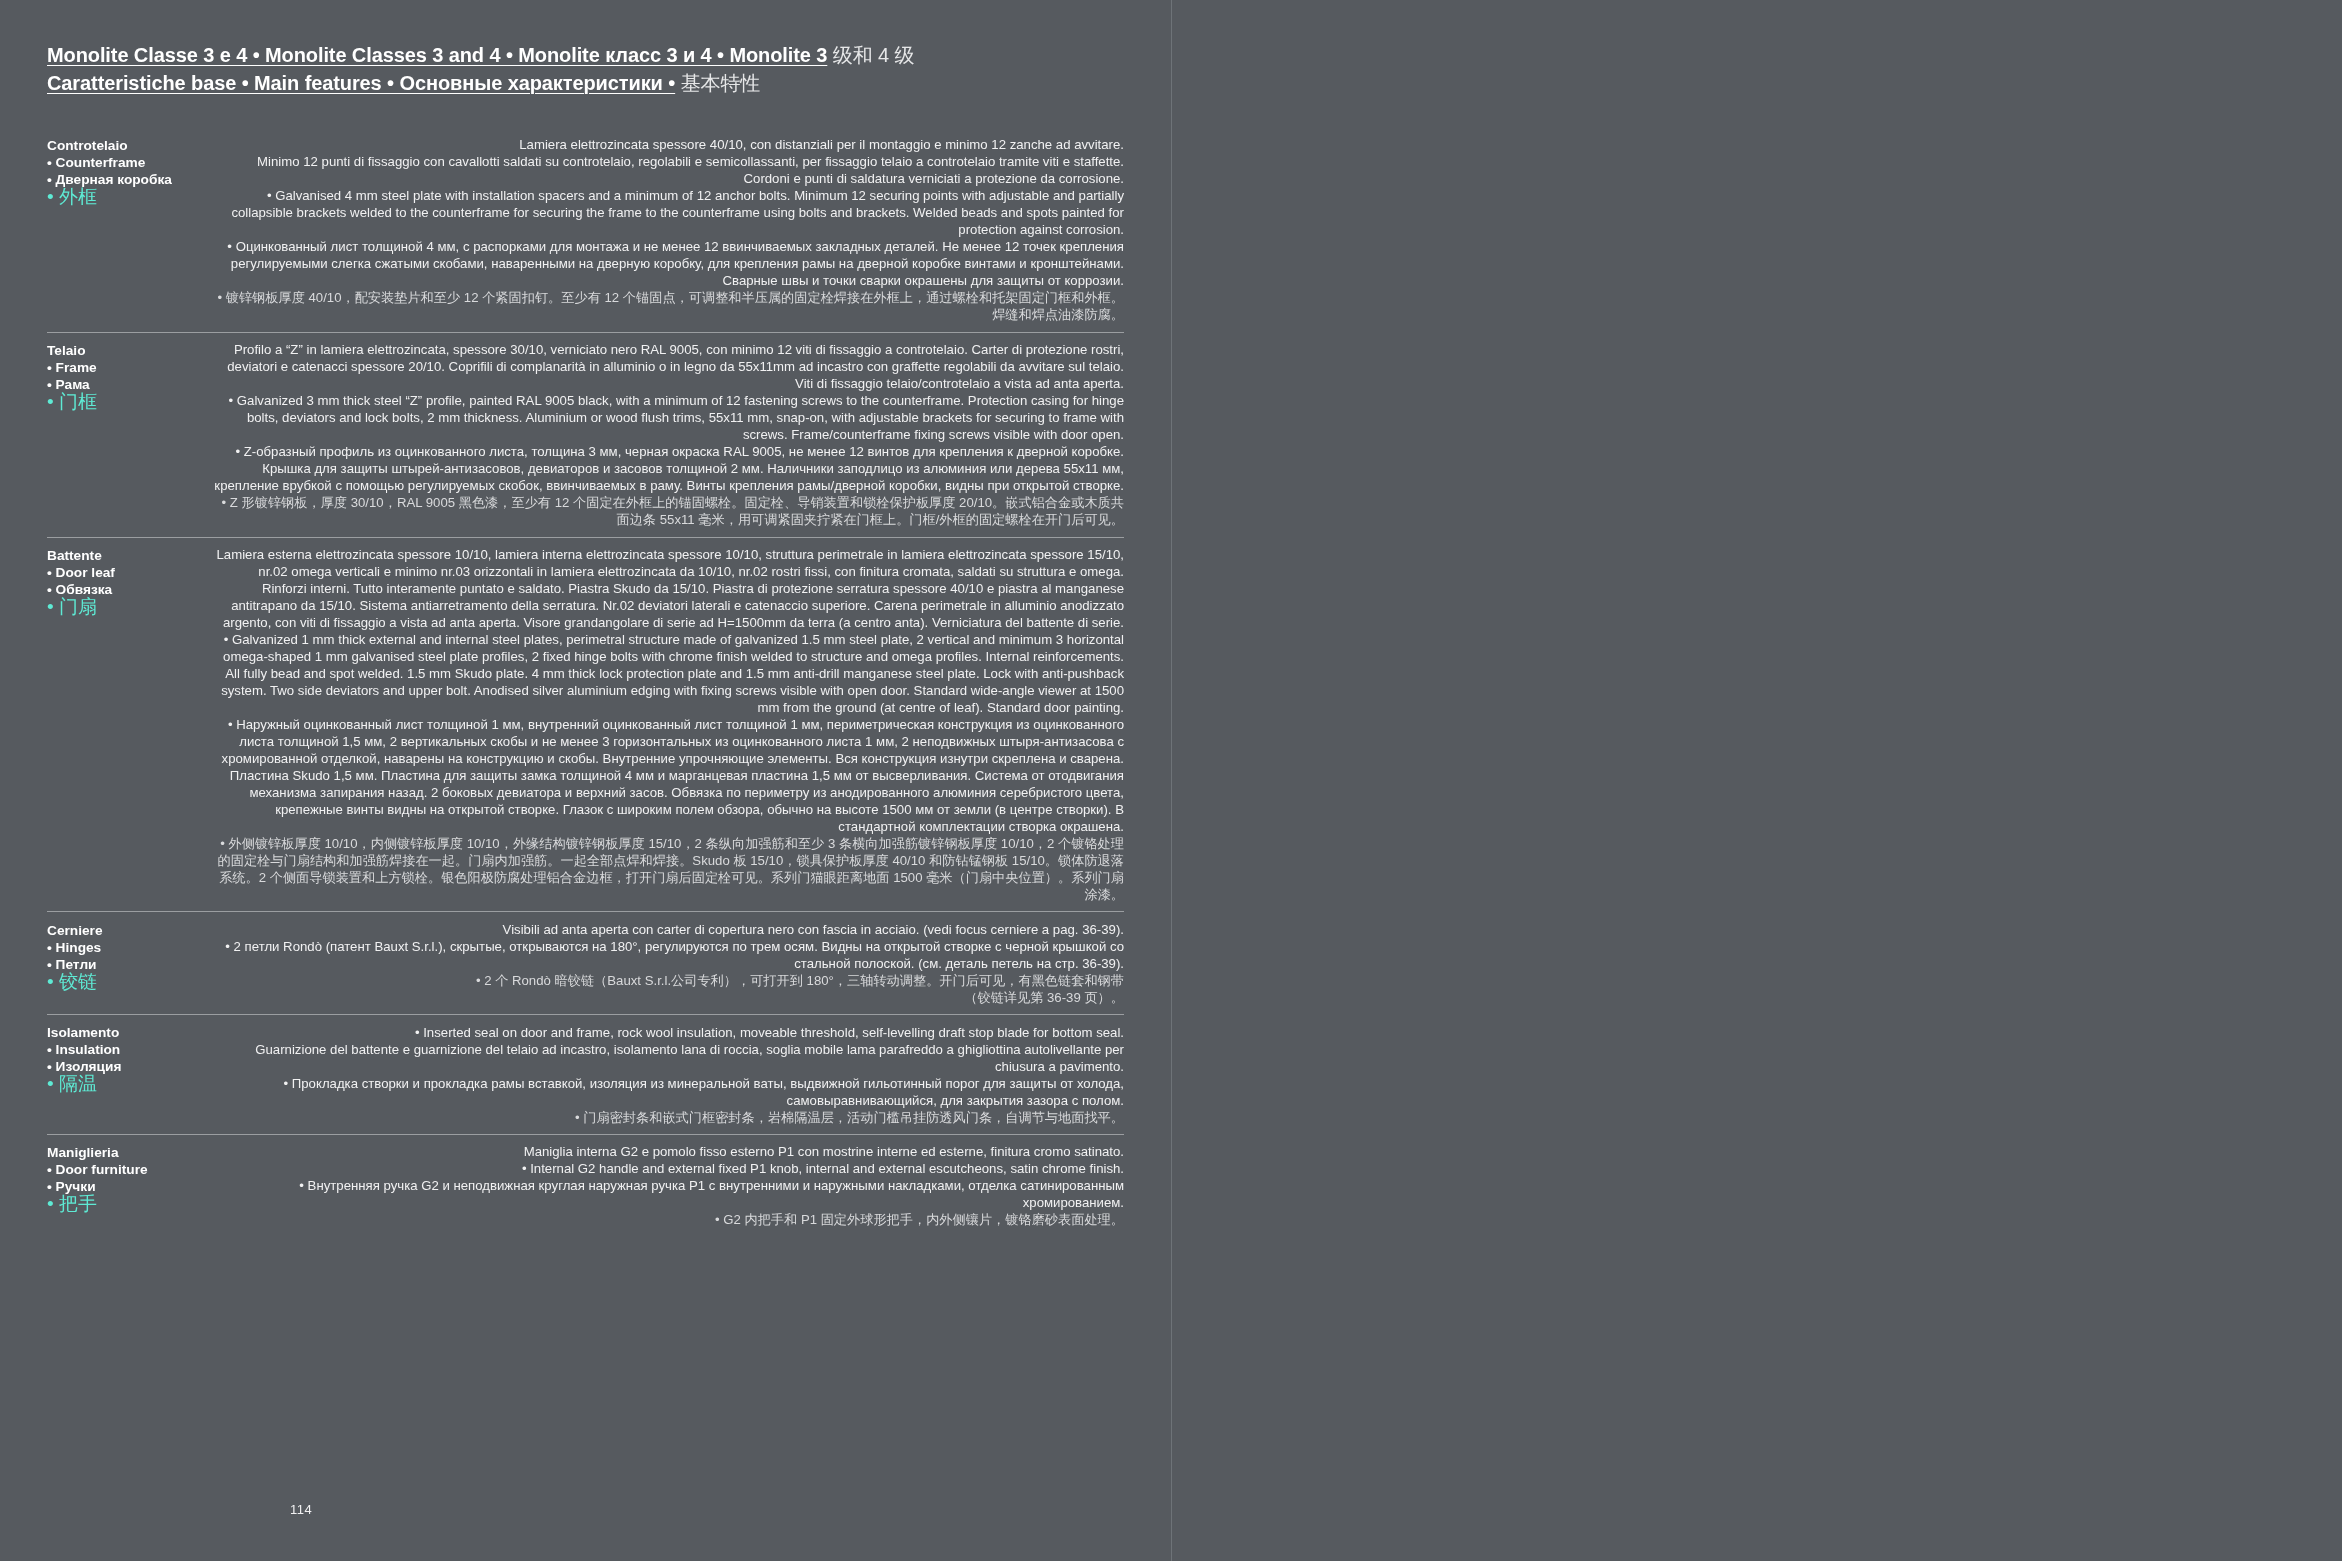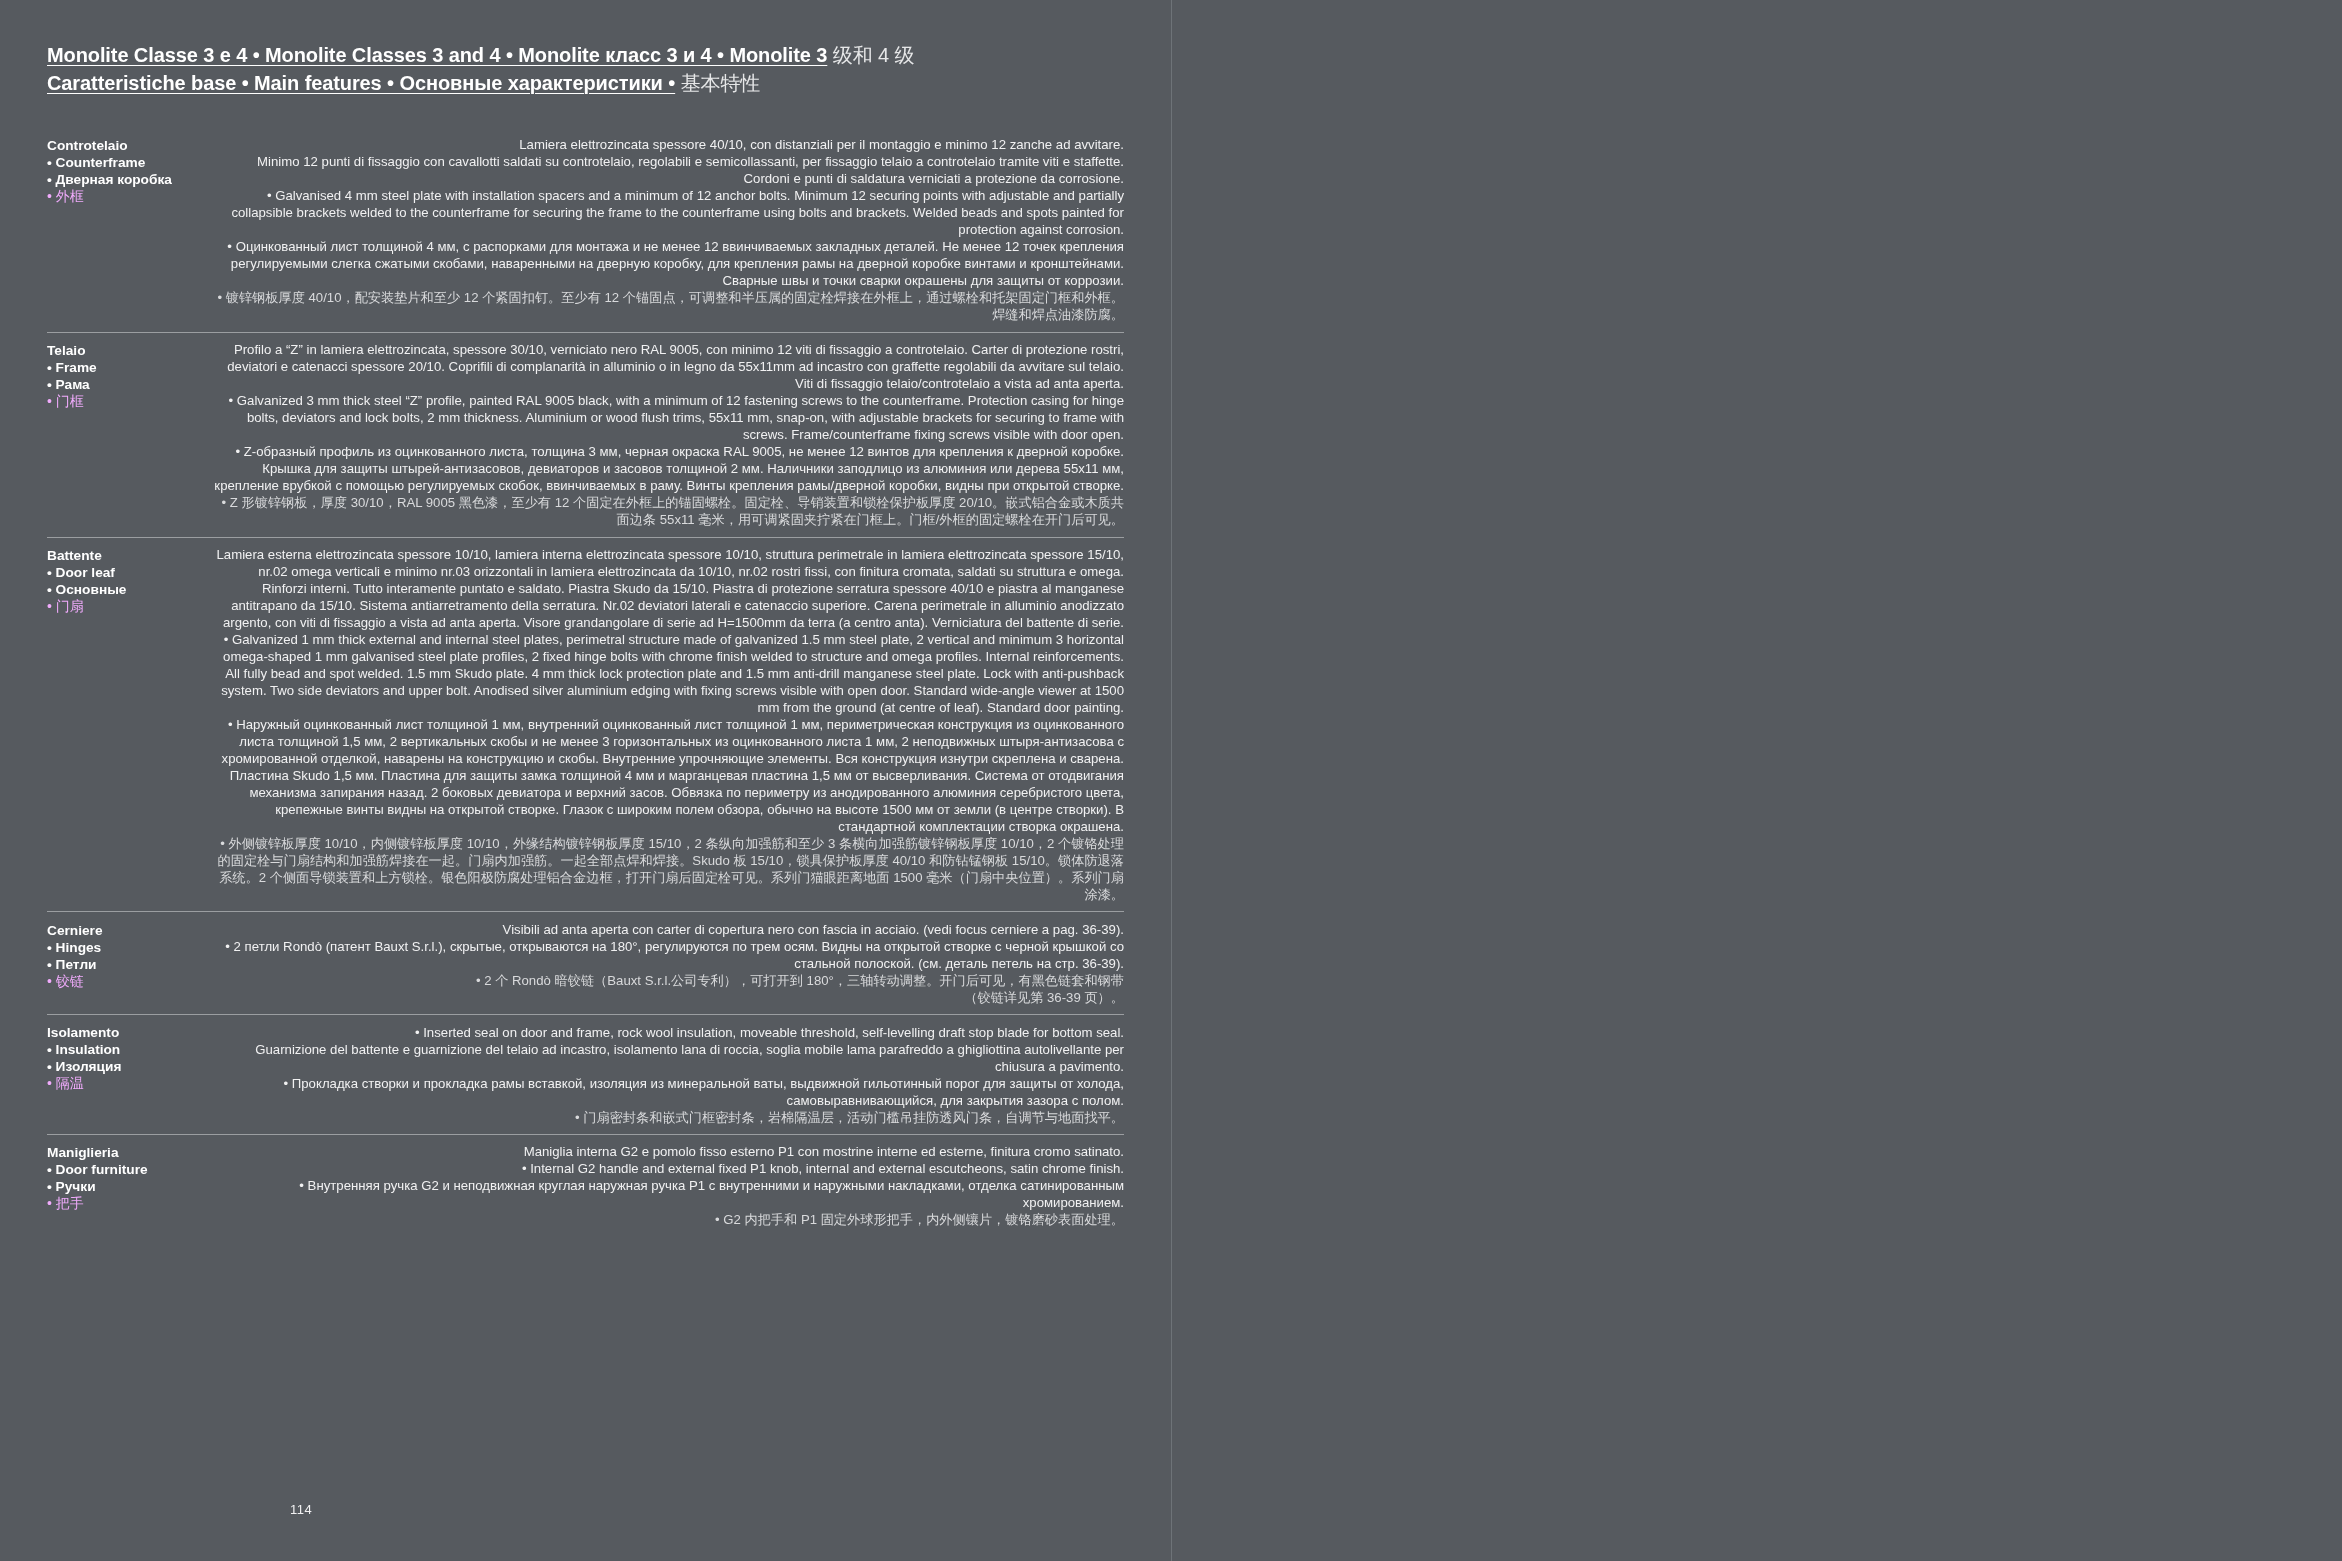--- a/index.html
+++ b/index.html
@@ -47,21 +47,21 @@
   .rows { position: absolute; left: 47px; top: 128px; width: 1077px; }
   .row { display: flex; padding-top: 8.4px; position: relative; }
   .row + .row { border-top: 0.9px solid #9b9ea1; margin-top: 8.4px; }
   .row .labels { width: 167px; flex: 0 0 167px; padding-top: 0.9px; }
   .row .labels .lbl {
     font-size: 13.7px;
     font-weight: bold;
     line-height: 17px;
     white-space: nowrap;
   }
-  .row .labels .lbl.cjk { font-weight: normal; color: #f0abfc; font-size: 14px; }
+  .row .labels .lbl.cjk { font-weight: normal; color: #5eead4; font-size: 19px; }
   .row .body { flex: 1; }
   .row .body p {
     font-size: 13.2px;
     line-height: 17px;
     color: #f1f1f2;
     text-align: right;
   }
   .row .body p.cn { color: #d9dadc; }
 
   
@@ -114,21 +114,21 @@
             <p>Profilo a “Z” in lamiera elettrozincata, spessore 30/10, verniciato nero RAL 9005, con minimo 12 viti di fissaggio a controtelaio. Carter di protezione rostri, deviatori e catenacci spessore 20/10. Coprifili di complanarità in alluminio o in legno da 55x11mm ad incastro con graffette regolabili da avvitare sul telaio. Viti di fissaggio telaio/controtelaio a vista ad anta aperta.</p>
             <p>• Galvanized 3 mm thick steel “Z” profile, painted RAL 9005 black, with a minimum of 12 fastening screws to the counterframe. Protection casing for hinge bolts, deviators and lock bolts, 2 mm thickness. Aluminium or wood flush trims, 55x11 mm, snap-on, with adjustable brackets for securing to frame with screws. Frame/counterframe fixing screws visible with door open.</p>
             <p>• Z-образный профиль из оцинкованного листа, толщина 3 мм, черная окраска RAL 9005, не менее 12 винтов для крепления к дверной коробке. Крышка для защиты штырей-антизасовов, девиаторов и засовов толщиной 2 мм. Наличники заподлицо из алюминия или дерева 55х11 мм, крепление врубкой с помощью регулируемых скобок, ввинчиваемых в раму. Винты крепления рамы/дверной коробки, видны при открытой створке.</p>
             <p class="cn">• Z 形镀锌钢板，厚度 30/10，RAL 9005 黑色漆，至少有 12 个固定在外框上的锚固螺栓。固定栓、导销装置和锁栓保护板厚度 20/10。嵌式铝合金或木质共面边条 55x11 毫米，用可调紧固夹拧紧在门框上。门框/外框的固定螺栓在开门后可见。</p>
           </div>
         </div>
         <div class="row">
           <div class="labels">
             <div class="lbl">Battente</div>
             <div class="lbl">• Door leaf</div>
-            <div class="lbl">• Основные</div>
+            <div class="lbl">• Обвязка</div>
             <div class="lbl cjk">• 门扇</div>
           </div>
           <div class="body">
             <p>Lamiera esterna elettrozincata spessore 10/10, lamiera interna elettrozincata spessore 10/10, struttura perimetrale in lamiera elettrozincata spessore 15/10, nr.02 omega verticali e minimo nr.03 orizzontali in lamiera elettrozincata da 10/10, nr.02 rostri fissi, con finitura cromata, saldati su struttura e omega. Rinforzi interni. Tutto interamente puntato e saldato. Piastra Skudo da 15/10. Piastra di protezione serratura spessore 40/10 e piastra al manganese antitrapano da 15/10. Sistema antiarretramento della serratura. Nr.02 deviatori laterali e catenaccio superiore. Carena perimetrale in alluminio anodizzato argento, con viti di fissaggio a vista ad anta aperta. Visore grandangolare di serie ad H=1500mm da terra (a centro anta). Verniciatura del battente di serie.</p>
             <p>• Galvanized 1 mm thick external and internal steel plates, perimetral structure made of galvanized 1.5 mm steel plate, 2 vertical and minimum 3 horizontal omega-shaped 1 mm galvanised steel plate profiles, 2 fixed hinge bolts with chrome finish welded to structure and omega profiles. Internal reinforcements. All fully bead and spot welded. 1.5 mm Skudo plate. 4 mm thick lock protection plate and 1.5 mm anti-drill manganese steel plate. Lock with anti-pushback system. Two side deviators and upper bolt. Anodised silver aluminium edging with fixing screws visible with open door. Standard wide-angle viewer at 1500 mm from the ground (at centre of leaf). Standard door painting.</p>
             <p>• Наружный оцинкованный лист толщиной 1 мм, внутренний оцинкованный лист толщиной 1 мм, периметрическая конструкция из оцинкованного листа толщиной 1,5 мм, 2 вертикальных скобы и не менее 3 горизонтальных из оцинкованного листа 1 мм, 2 неподвижных штыря-антизасова с хромированной отделкой, наварены на конструкцию и скобы. Внутренние упрочняющие элементы. Вся конструкция изнутри скреплена и сварена. Пластина Skudo 1,5 мм. Пластина для защиты замка толщиной 4 мм и марганцевая пластина 1,5 мм от высверливания. Система от отодвигания механизма запирания назад. 2 боковых девиатора и верхний засов. Обвязка по периметру из анодированного алюминия серебристого цвета, крепежные винты видны на открытой створке. Глазок с широким полем обзора, обычно на высоте 1500 мм от земли (в центре створки). В стандартной комплектации створка окрашена.</p>
             <p class="cn">• 外侧镀锌板厚度 10/10，内侧镀锌板厚度 10/10，外缘结构镀锌钢板厚度 15/10，2 条纵向加强筋和至少 3 条横向加强筋镀锌钢板厚度 10/10，2 个镀铬处理的固定栓与门扇结构和加强筋焊接在一起。门扇内加强筋。一起全部点焊和焊接。Skudo 板 15/10，锁具保护板厚度 40/10 和防钻锰钢板 15/10。锁体防退落系统。2 个侧面导锁装置和上方锁栓。银色阳极防腐处理铝合金边框，打开门扇后固定栓可见。系列门猫眼距离地面 1500 毫米（门扇中央位置）。系列门扇涂漆。</p>
           </div>
         </div>
         <div class="row">

